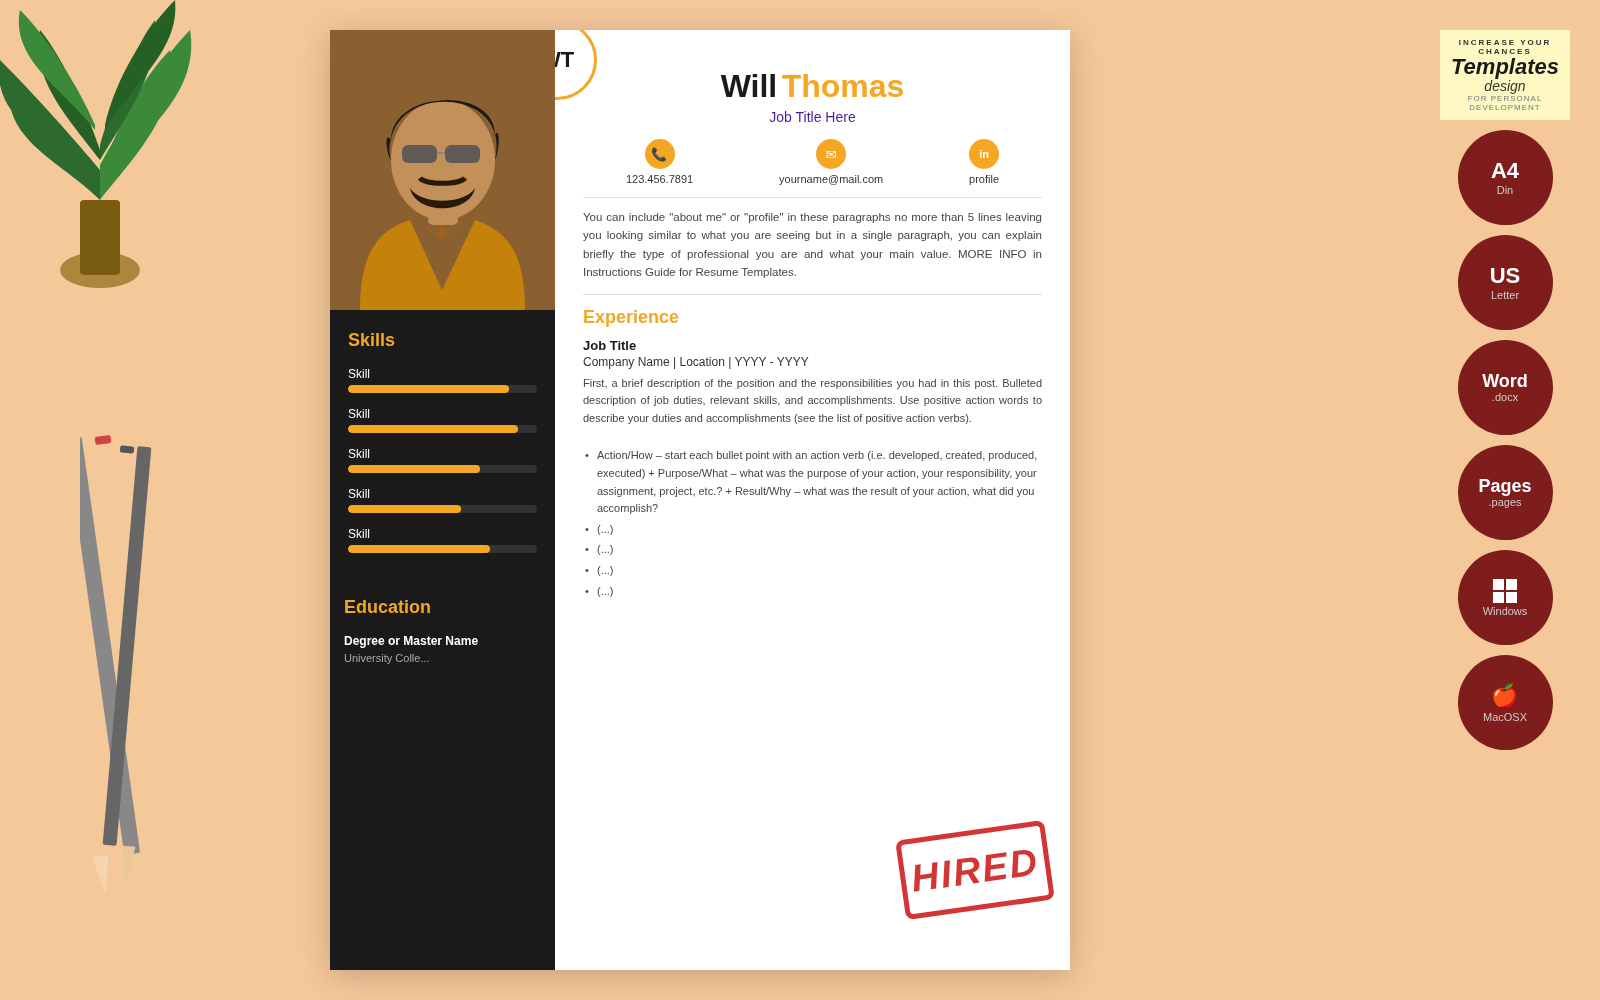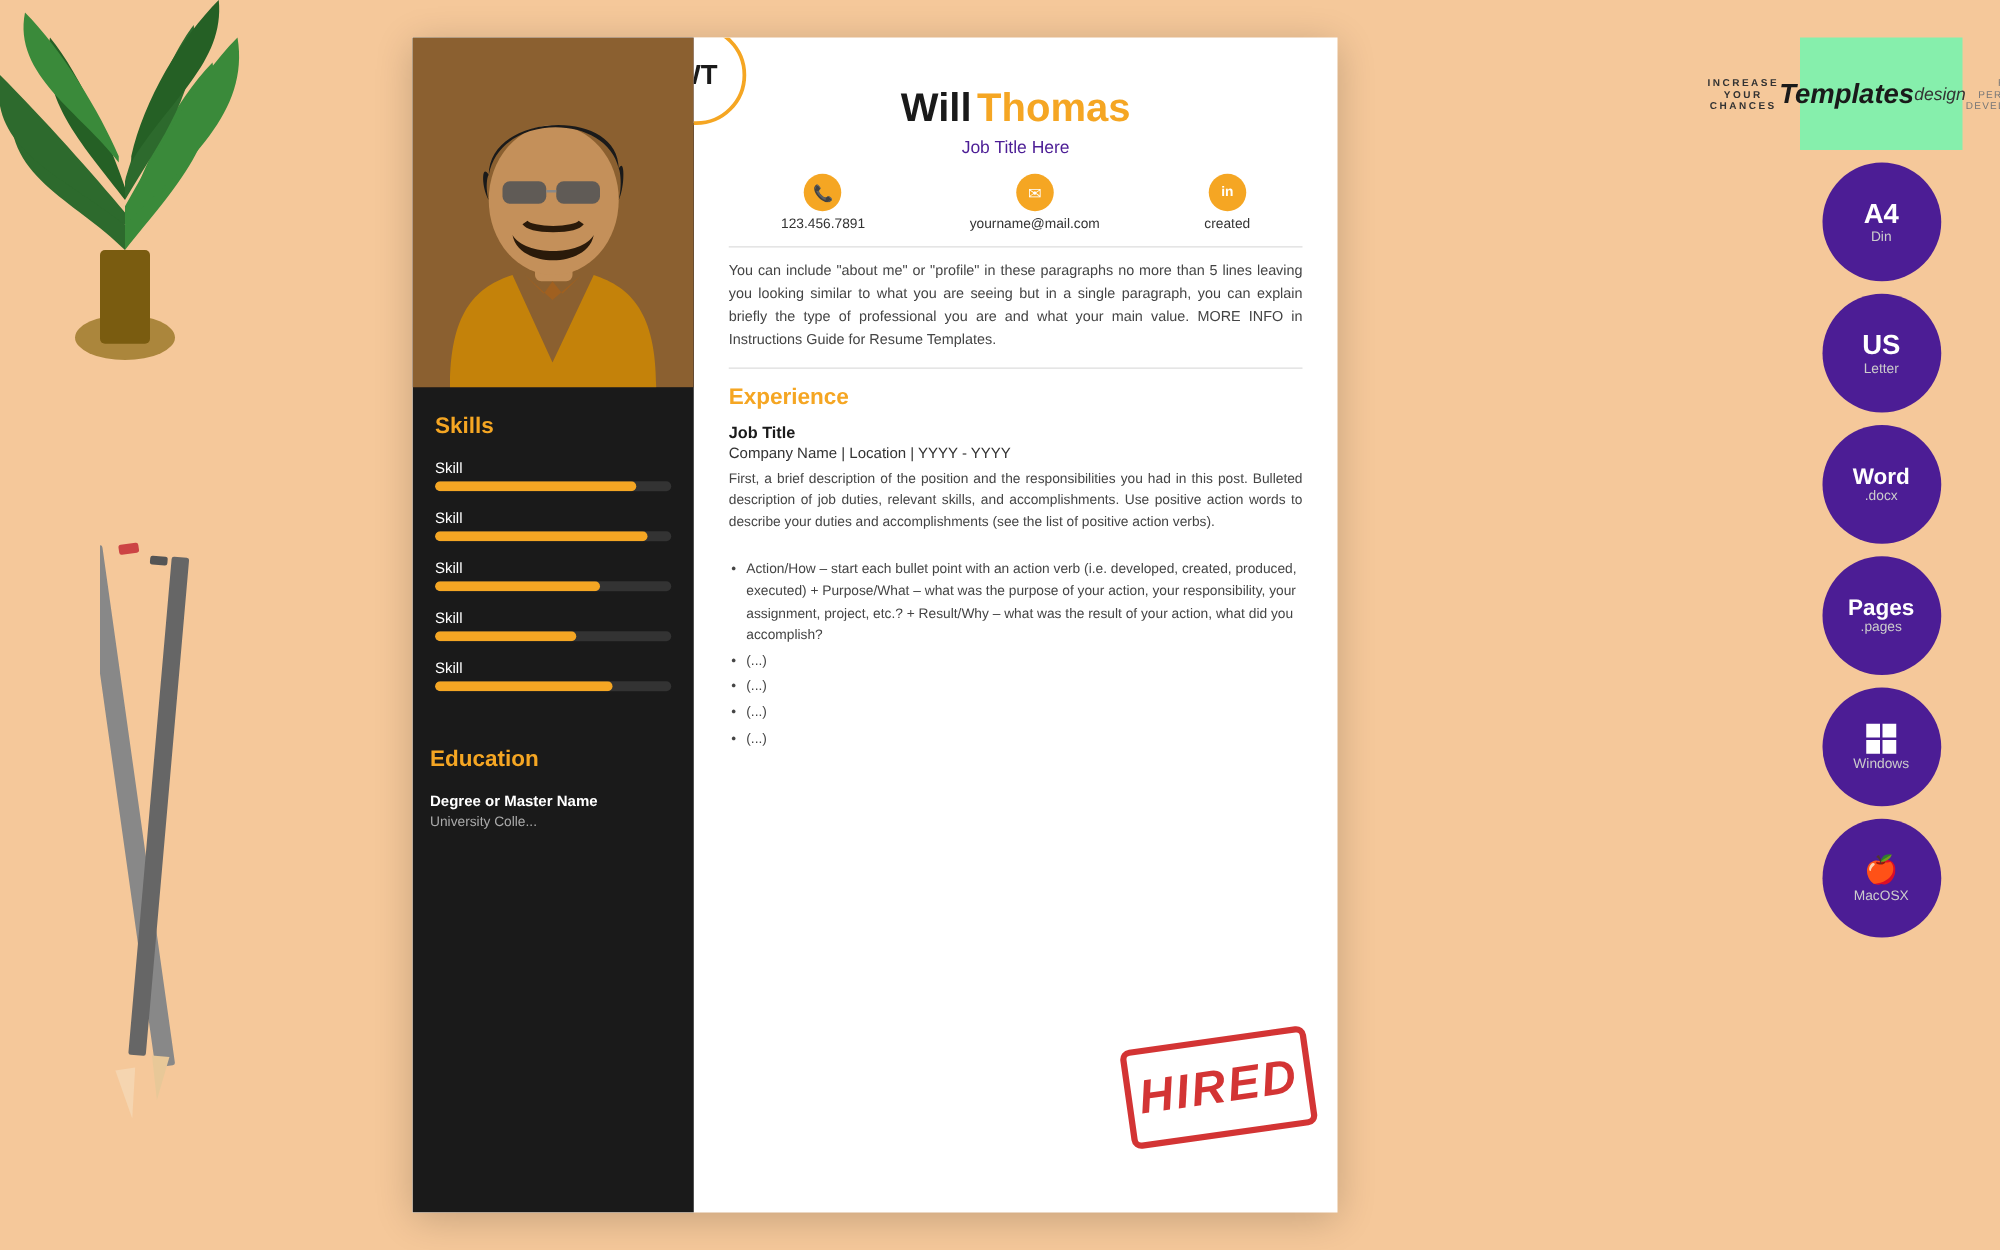--- a/index.html
+++ b/index.html
@@ -296,23 +296,23 @@
       display: flex;
       flex-direction: column;
       align-items: center;
       gap: 10px;
       z-index: 2;
     }
 
     .templates-logo {
       width: 130px;
       height: 90px;
-      background: #86efac;
-      display: flex;
-      flex-direction: row;
+      background: #fef9c3;
+      display: flex;
+      flex-direction: column;
       align-items: center;
       justify-content: center;
       font-size: 11px;
       color: #555;
     }
 
     .templates-logo-text {
       font-size: 22px;
       font-style: italic;
       font-weight: bold;
@@ -323,21 +323,21 @@
     .templates-logo-sub {
       font-size: 8px;
       color: #777;
       text-align: center;
       letter-spacing: 1px;
     }
 
     .badge-circle {
       width: 95px;
       height: 95px;
-      background: #4c1d95;
+      background: #7f1d1d;
       border-radius: 50%;
       display: flex;
       flex-direction: column;
       align-items: center;
       justify-content: center;
       color: white;
       cursor: pointer;
     }
 
     .badge-main {
@@ -497,21 +497,21 @@
       <div class="contact-item">
         <div class="contact-icon">📞</div>
         <div class="contact-text">123.456.7891</div>
       </div>
       <div class="contact-item">
         <div class="contact-icon">✉</div>
         <div class="contact-text">yourname@mail.com</div>
       </div>
       <div class="contact-item">
         <div class="contact-icon" style="font-size:11px; font-weight:bold;">in</div>
-        <div class="contact-text">created</div>
+        <div class="contact-text">profile</div>
       </div>
     </div>
 
     <div class="about-text">You can include "about me" or "profile" in these paragraphs no more than 5 lines leaving you looking similar to what you are seeing but in a single paragraph, you can explain briefly the type of professional you are and what your main value. MORE INFO in Instructions Guide for Resume Templates.</div>
 
     <div>
       <div class="section-title">Experience</div>
       <div class="exp-job-title">Job Title</div>
       <div class="exp-company">Company Name | Location | YYYY - YYYY</div>
       <div class="exp-desc">First, a brief description of the position and the responsibilities you had in this post. Bulleted description of job duties, relevant skills, and accomplishments. Use positive action words to describe your duties and accomplishments (see the list of positive action verbs).</div>

